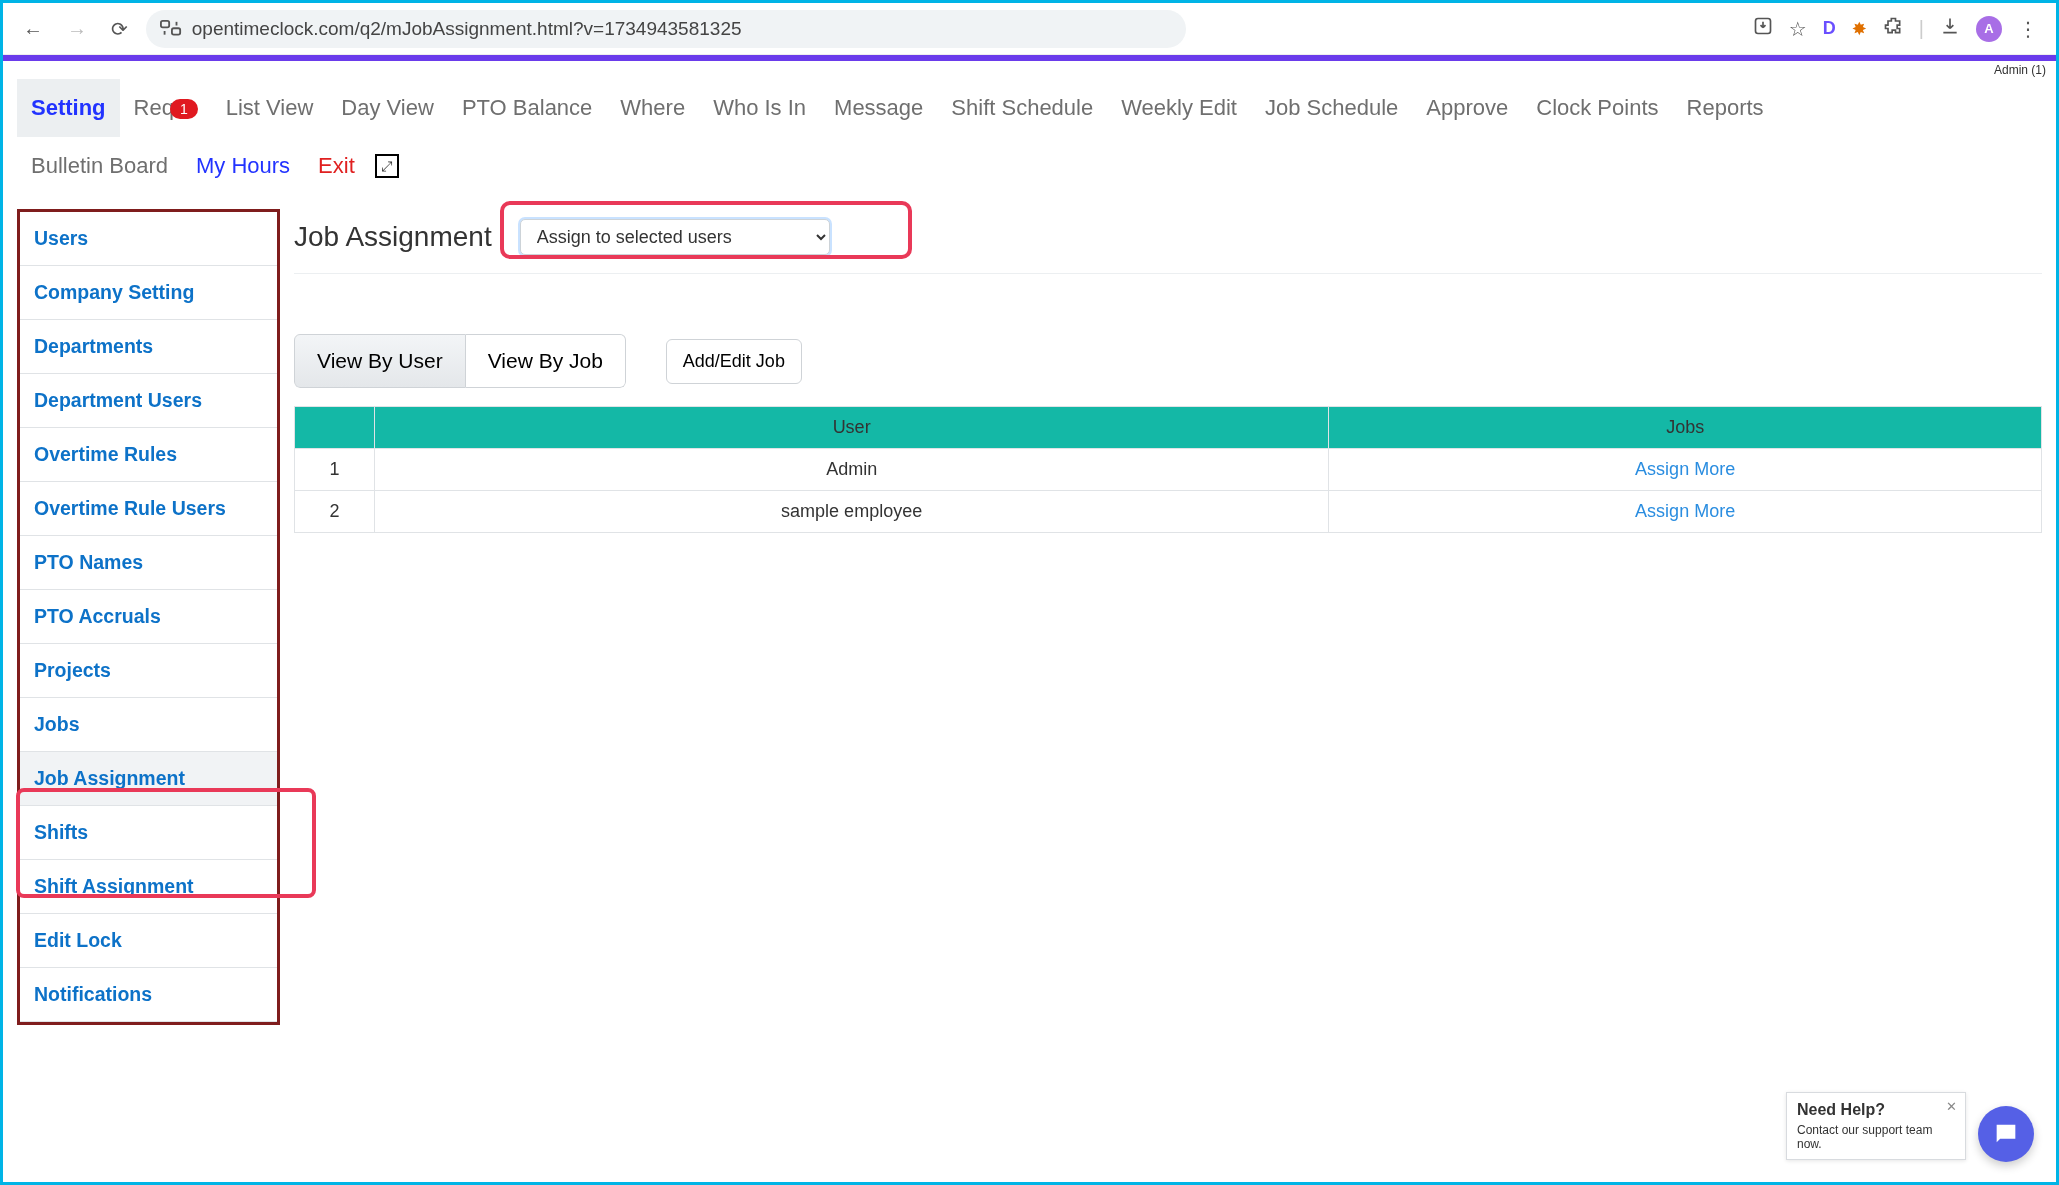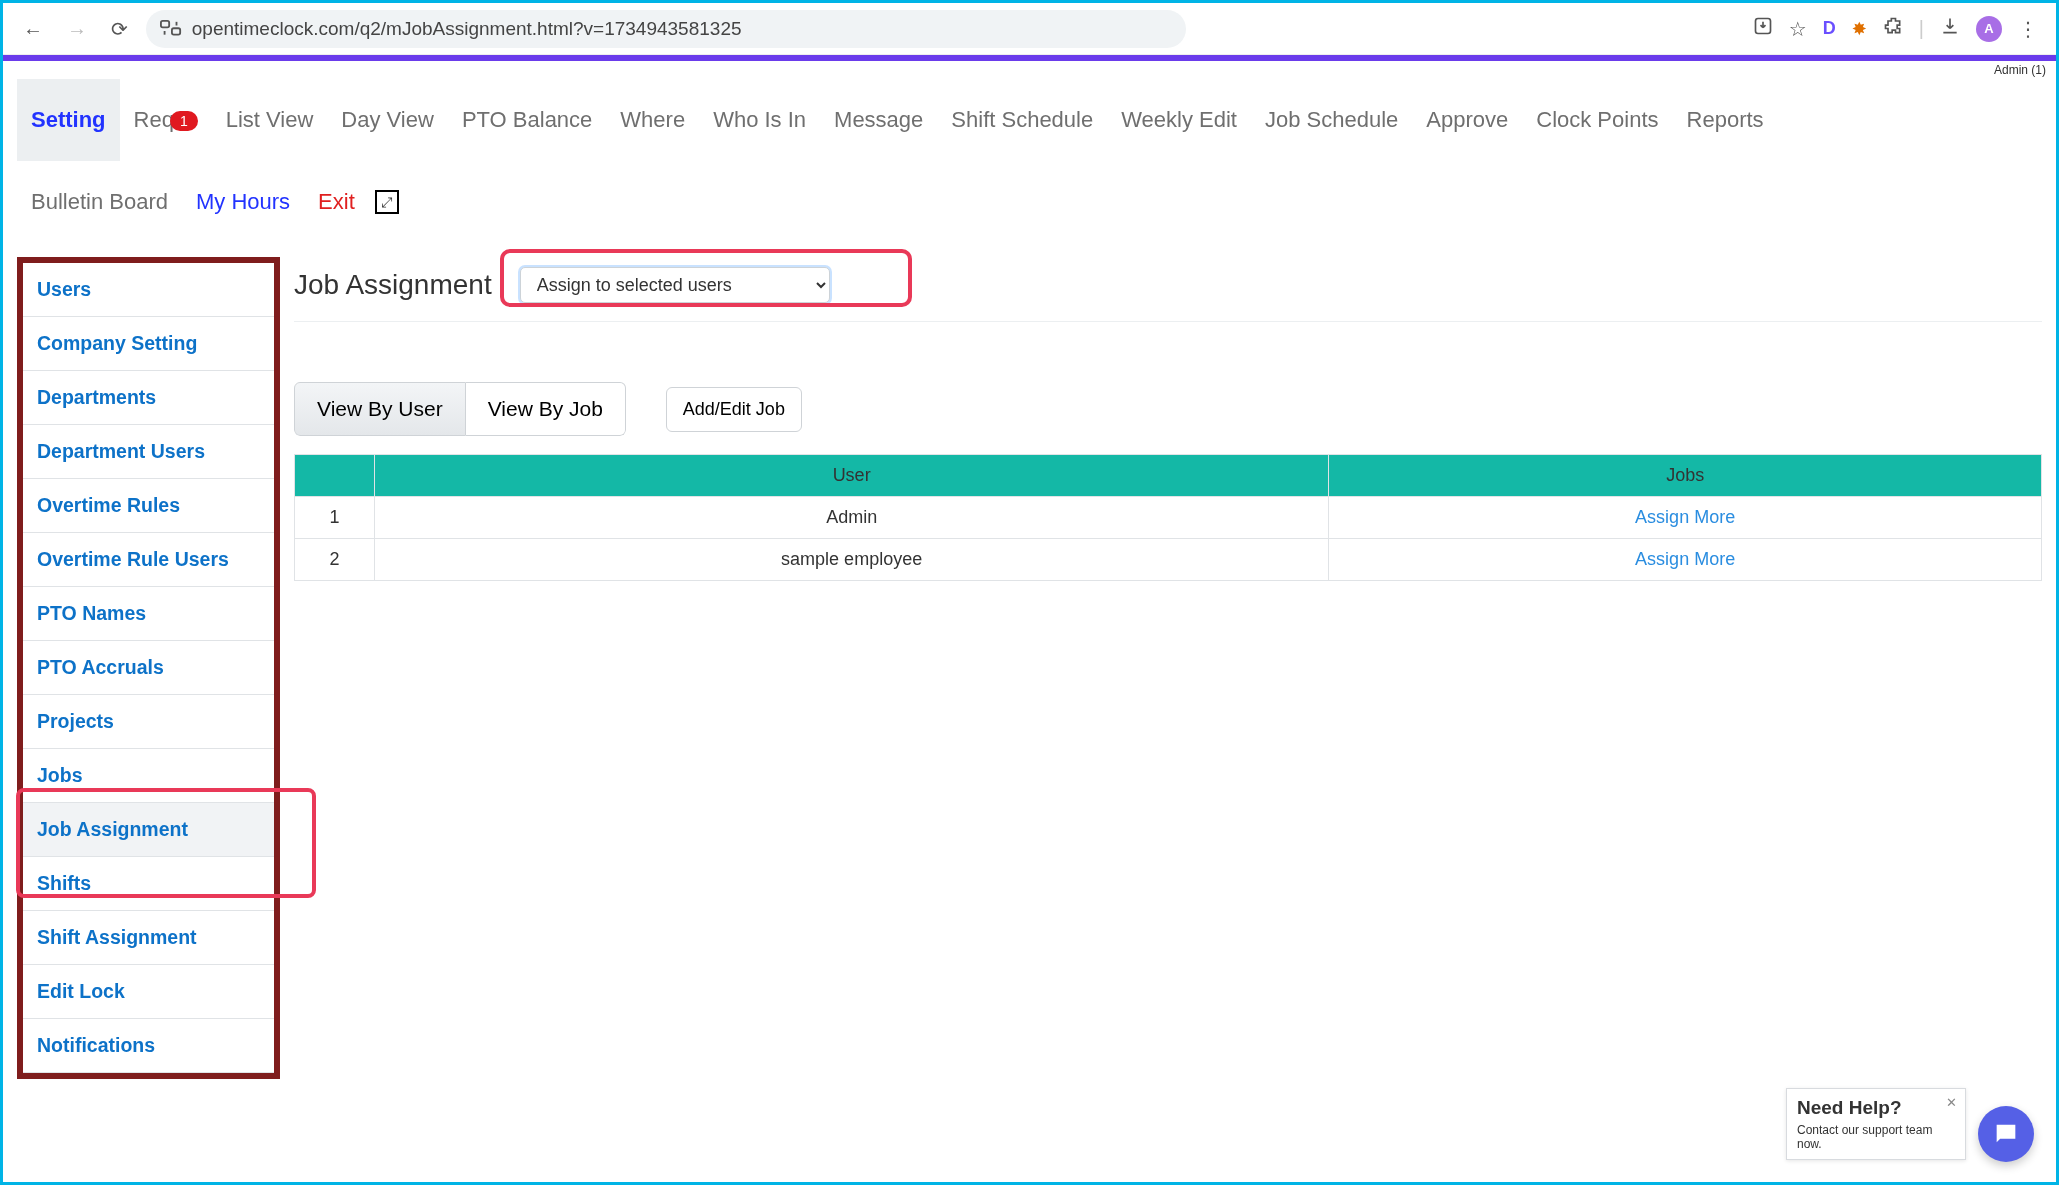--- a/index.html
+++ b/index.html
@@ -11,49 +11,49 @@
   .url-bar .proto-icon { width: 22px; height: 18px; display:inline-block; }
   .browser-right { margin-left: auto; display: flex; align-items: center; gap: 16px; padding-right: 4px; }
   .browser-right .icon { font-size: 20px; color: #555; cursor: pointer; }
   .avatar-circle { width: 26px; height: 26px; border-radius: 50%; background: #a86ee6; color: #fff; display: flex; align-items:center; justify-content:center; font-size: 13px; font-weight: bold;}
   .d-icon { font-weight: bold; color: #6a4fff; font-size: 18px;}
   .orange-sq { color: #e07000; font-size:18px;}
   .purple-strip { height: 6px; background: #6a3beb; width: 100%; }
   .admin-line { text-align: right; font-size: 12px; color: #333; padding: 2px 10px; }
   .topnav { padding: 0 14px; }
   .topnav-row { display: flex; flex-wrap: wrap; align-items: center; }
-  .topnav a { display: inline-block; padding: 28px 14px; font-size: 22px; color: #6f6f6f; text-decoration: none; cursor: pointer; }
+  .topnav a { display: inline-block; padding: 16px 14px; font-size: 22px; color: #6f6f6f; text-decoration: none; cursor: pointer; }
   .topnav a.active { color: #2233ff; font-weight: bold; background: #eceff1; }
   .topnav a.blue { color: #2233ff; }
   .topnav a.red { color: #e02020; }
   .badge { display: inline-block; background: #e01920; color: #fff; border-radius: 10px; padding: 2px 10px; font-size: 14px; margin-left: -4px; vertical-align: middle;}
   .fsicon { width:24px;height:24px;border:2px solid #000; display:inline-flex;align-items:center;justify-content:center;font-size:14px;vertical-align:middle;margin-left:6px;}
   .content { display: flex; padding: 14px; gap: 14px; }
-  .sidebar { width: 263px; border: 6px solid #7f1d1d; background: #fff; }
+  .sidebar { width: 263px; border: 3px solid #7f1d1d; background: #fff; }
   .sidebar a { display: block; padding: 15px 14px; color: #0d72c8; font-weight: bold; font-size: 19.5px; border-bottom: 1px solid #e0e3e6; text-decoration: none; cursor:pointer;}
   .sidebar a.active { background: #f1f3f5; }
   .main { flex: 1; }
   .page-title-row { display: flex; align-items: center; gap: 28px; padding: 10px 0 18px; border-bottom: 1px solid #eceff1; position: relative;}
   .page-title { font-size: 28px; color: #333; }
   .select-wrap { position: relative; }
   .select-wrap select { height: 36px; width: 310px; border: 1px solid #cdd3d8; border-radius: 5px; padding: 0 12px; font-size: 18px; color: #333; background: #fff; box-shadow: 0 0 0 2px #c9e2ff;}
   .redbox1 { position:absolute; border: 4px solid #e93958; border-radius: 10px; pointer-events:none;}
   .toolbar { display:flex; align-items:center; gap: 40px; padding: 24px 0 18px;}
   .btn-group { display:inline-flex; border-radius: 6px; overflow:hidden; }
   .btn { padding: 14px 22px; font-size: 21px; border: 1px solid #cfd3d7; background: #fff; cursor:pointer;margin-top:36px;}
   .btn.active { background: linear-gradient(#f3f5f7,#e4e7ea); }
   .btn-group .btn:first-child { border-radius:6px 0 0 6px;}
   .btn-group .btn:last-child { border-radius:0 6px 6px 0; border-left:none;}
   .btn.single { border-radius:6px; font-size:18px; padding: 11px 16px;}
   table { width: 100%; border-collapse: collapse; }
   th { background: #14b8a6; padding: 10px; font-size: 18px; font-weight: normal; border: 1px solid #e0e3e6; text-align:center;}
   td { padding: 10px; font-size: 18px; border: 1px solid #e0e3e6; text-align:center; }
   td a { color: #2a8de0; text-decoration: none; }
   .help-box { position: absolute; right: 90px; bottom: 22px; background: #fff; border: 1px solid #d8dbdf; width: 180px; padding: 8px 10px; box-shadow: 0 1px 4px rgba(0,0,0,.1); font-size: 12px;}
-  .help-box .title { font-weight: bold; font-size: 19px; margin-bottom: 4px;}
+  .help-box .title { font-weight: bold; font-size: 16px; margin-bottom: 4px;}
   .help-box .close { position:absolute; right:8px; top:6px; color:#888; cursor:pointer; font-size:13px;}
   .chat-fab { position:absolute; right: 22px; bottom: 20px; width: 56px; height:56px; border-radius:50%; background:#5560e6; display:flex; align-items:center; justify-content:center; box-shadow: 0 4px 10px rgba(0,0,0,.2); cursor:pointer;}
   .chat-fab svg { fill:#fff; width:28px;height:28px;}
   .hl-sidebar { position:absolute; border:4px solid #e93958; border-radius:8px; pointer-events:none;}
 </style>
 </head>
 <body>
 
 <div class="browser-bar">
   <span class="nav-arrow">←</span>

